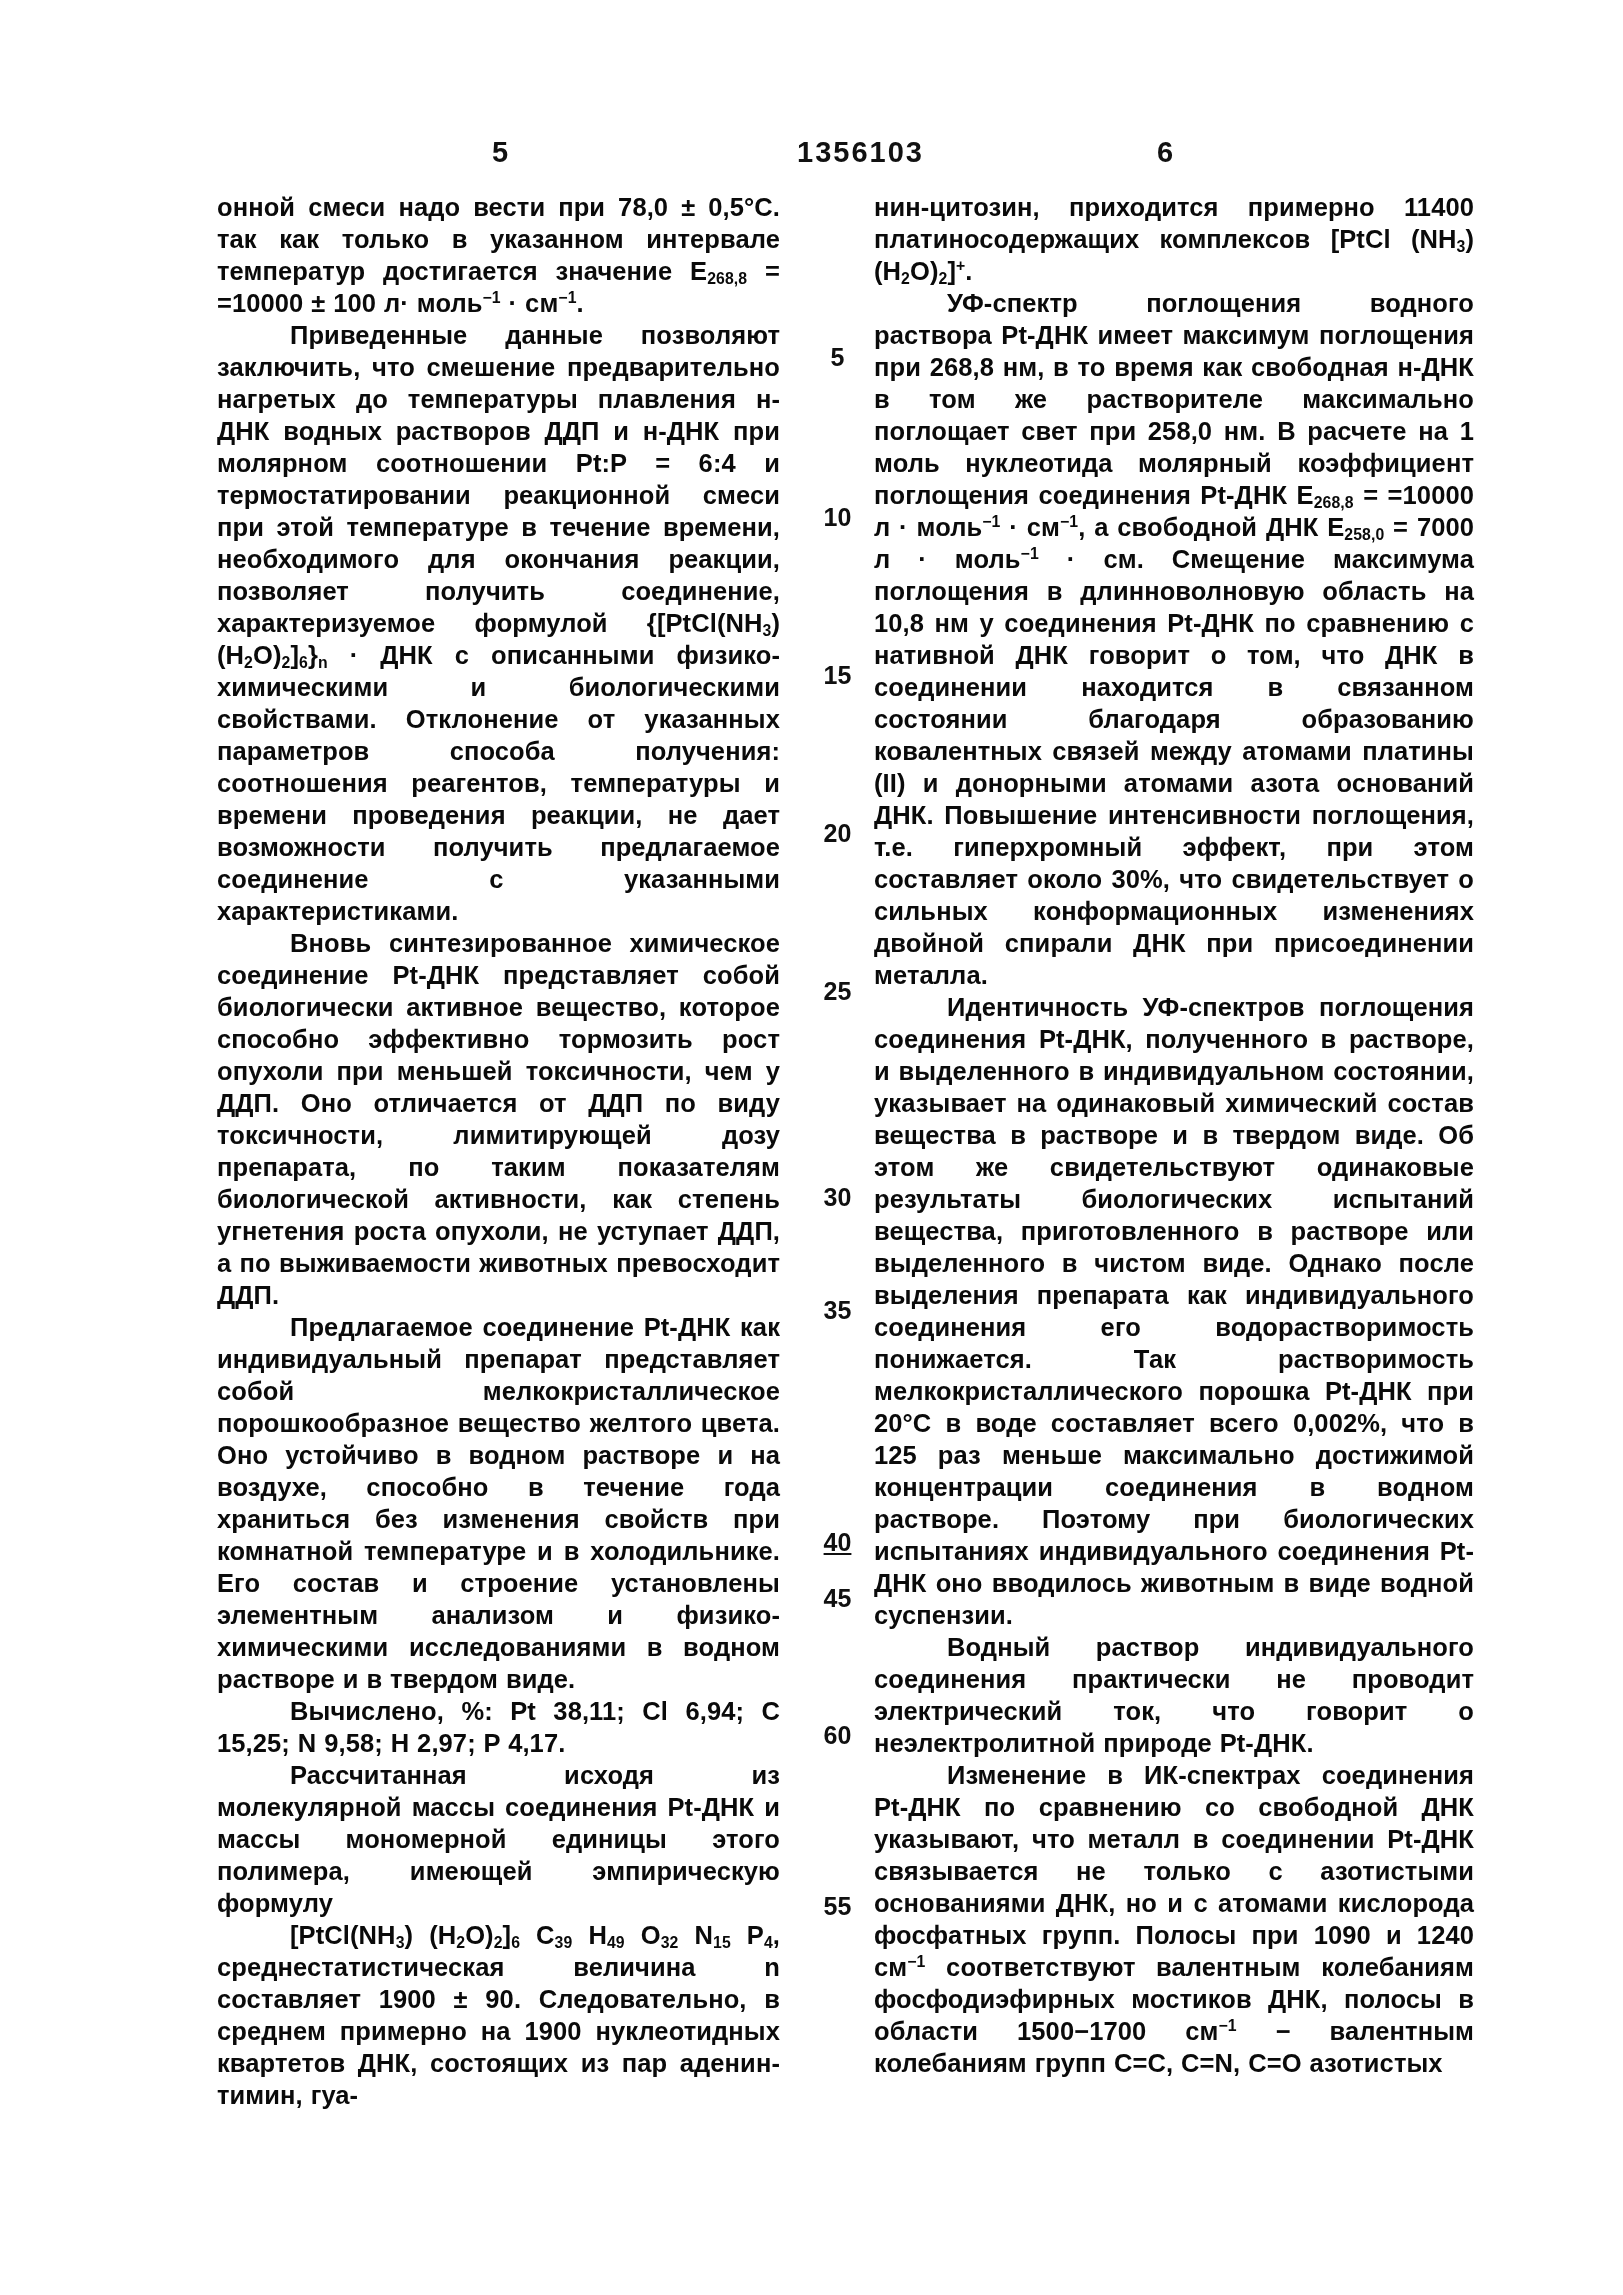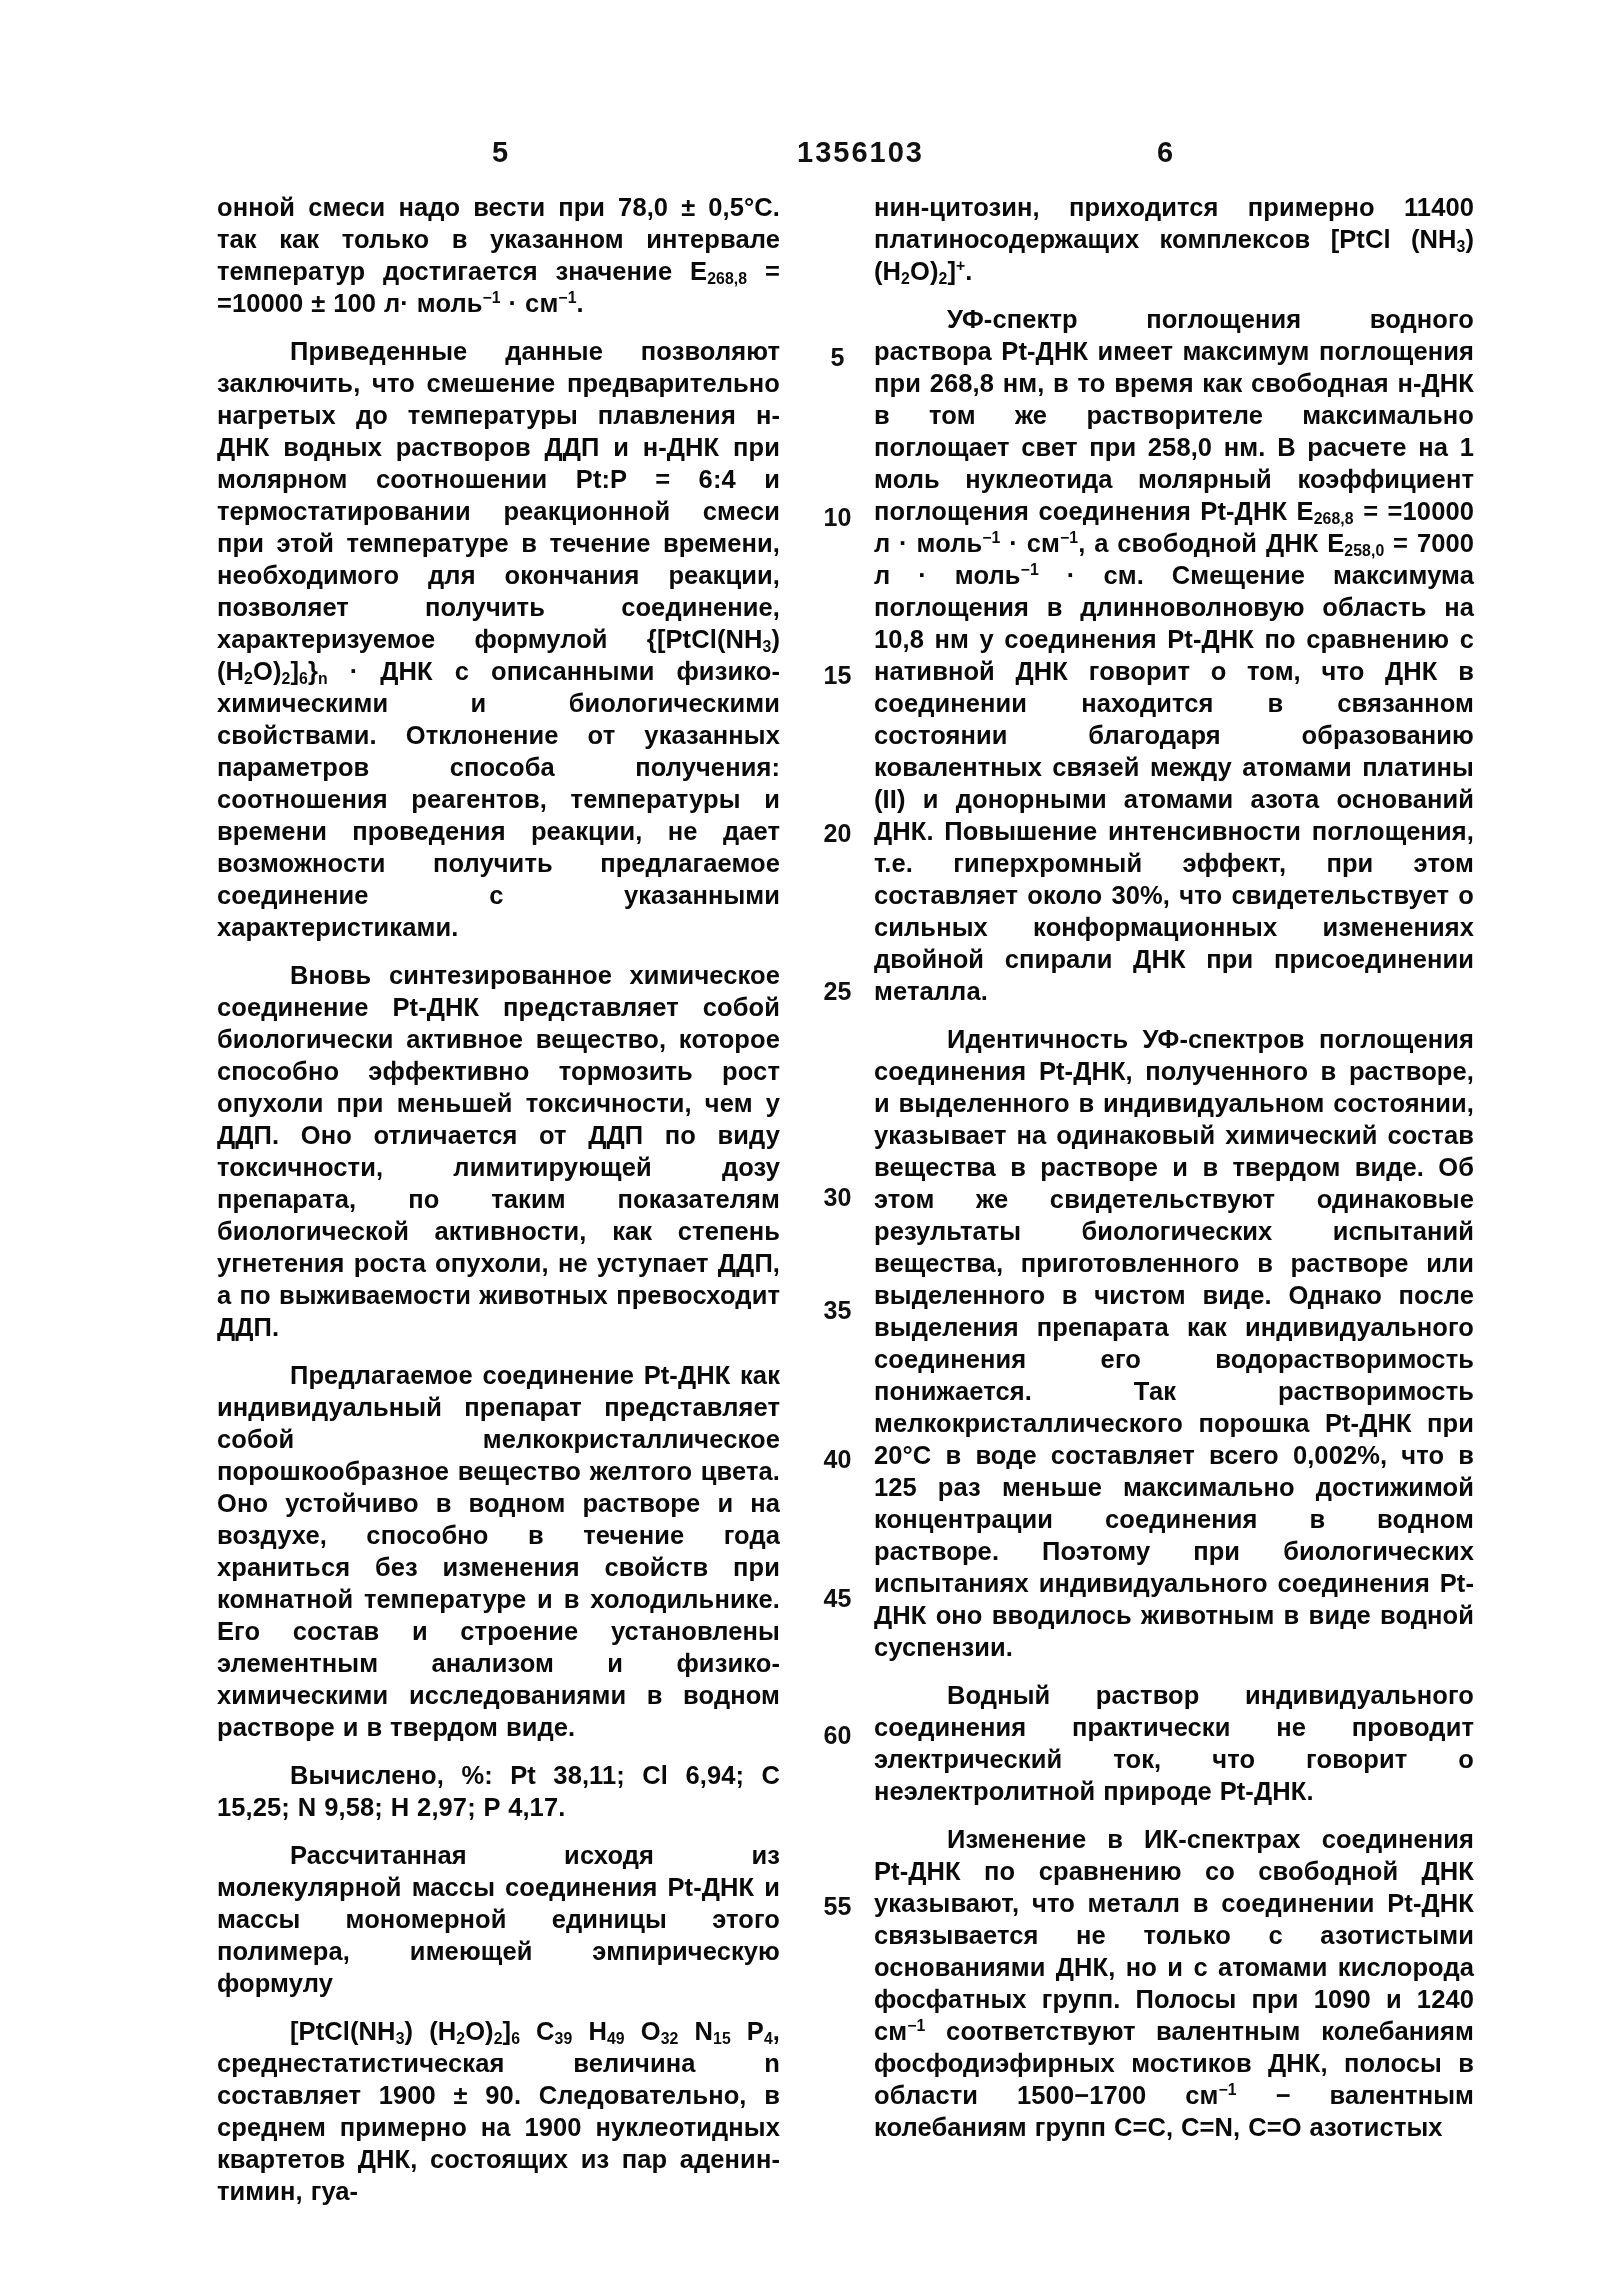--- a/index.html
+++ b/index.html
@@ -38,21 +38,21 @@
     line-height: 32px;
     font-weight: bold;
     text-align: justify;
     letter-spacing: 0.1px;
     word-spacing: 0.7px;
   }
   .col-left  { left: 217px;  width: 563px; }
   .col-right { left: 874px; width: 600px; }
 
   .col p { margin: 0; }
-  .col p.indent { text-indent: 73px; margin-top: 16px; }
+  .col p.indent { text-indent: 73px; }
 
   sub, sup {
     font-size: 62%;
     line-height: 0;
   }
   sub { vertical-align: -0.25em; }
   sup { vertical-align: 0.55em; }
 
   .gutter {
     position: absolute;
@@ -93,21 +93,21 @@
     </div>
 
   <div class="gutter" id="gutter">
       <span class="line-no" style="top: 343px;">5</span>
       <span class="line-no" style="top: 503px;">10</span>
       <span class="line-no" style="top: 661px;">15</span>
       <span class="line-no" style="top: 819px;">20</span>
       <span class="line-no" style="top: 977px;">25</span>
       <span class="line-no" style="top: 1135px; margin-top: 48px;">30</span>
       <span class="line-no" style="top: 1296px;">35</span>
-      <span class="line-no" style="top: 1445px;">40</span>
+      <span class="line-no" style="top: 1528px; text-decoration: underline;">40</span>
       <span class="line-no" style="top: 1584px;">45</span>
       <span class="line-no" style="top: 1721px;">60</span>
       <span class="line-no" style="top: 1873px; margin-top: 19px;">55</span>
     </div>
 
   <div class="col col-right" id="right-col">
       <p class="">нин-цитозин, приходится примерно 11400 платиносодержащих комплексов [PtCl (NH<sub>3</sub>) (H<sub>2</sub>O)<sub>2</sub>]<sup>+</sup>.</p>
       <p class="indent">УФ-спектр поглощения водного раствора Pt-ДНК имеет максимум поглощения при 268,8 нм, в то время как свободная н-ДНК в том же растворителе максимально поглощает свет при 258,0 нм. В расчете на 1 моль нуклеотида молярный коэффициент поглощения соединения Pt-ДНК Е<sub>268,8</sub> = =10000 л · моль<sup>−1</sup> · см<sup>−1</sup>, а свободной ДНК Е<sub>258,0</sub> = 7000 л · моль<sup>−1</sup> · см. Смещение максимума поглощения в длинноволновую область на 10,8 нм у соединения Pt-ДНК по сравнению с нативной ДНК говорит о том, что ДНК в соединении находится в связанном состоянии благодаря образованию ковалентных связей между атомами платины (II) и донорными атомами азота оснований ДНК. Повышение интенсивности поглощения, т.е. гиперхромный эффект, при этом составляет около 30%, что свидетельствует о сильных конформационных изменениях двойной спирали ДНК при присоединении металла.</p>
       <p class="indent">Идентичность УФ-спектров поглощения соединения Pt-ДНК, полученного в растворе, и выделенного в индивидуальном состоянии, указывает на одинаковый химический состав вещества в растворе и в твердом виде. Об этом же свидетельствуют одинаковые результаты биологических испытаний вещества, приготовленного в растворе или выделенного в чистом виде. Однако после выделения препарата как индивидуального соединения его водорастворимость понижается. Так растворимость мелкокристаллического порошка Pt-ДНК при 20°С в воде составляет всего 0,002%, что в 125 раз меньше максимально достижимой концентрации соединения в водном растворе. Поэтому при биологических испытаниях индивидуального соединения Pt-ДНК оно вводилось животным в виде водной суспензии.</p>
       <p class="indent">Водный раствор индивидуального соединения практически не проводит электрический ток, что говорит о неэлектролитной природе Pt-ДНК.</p>

